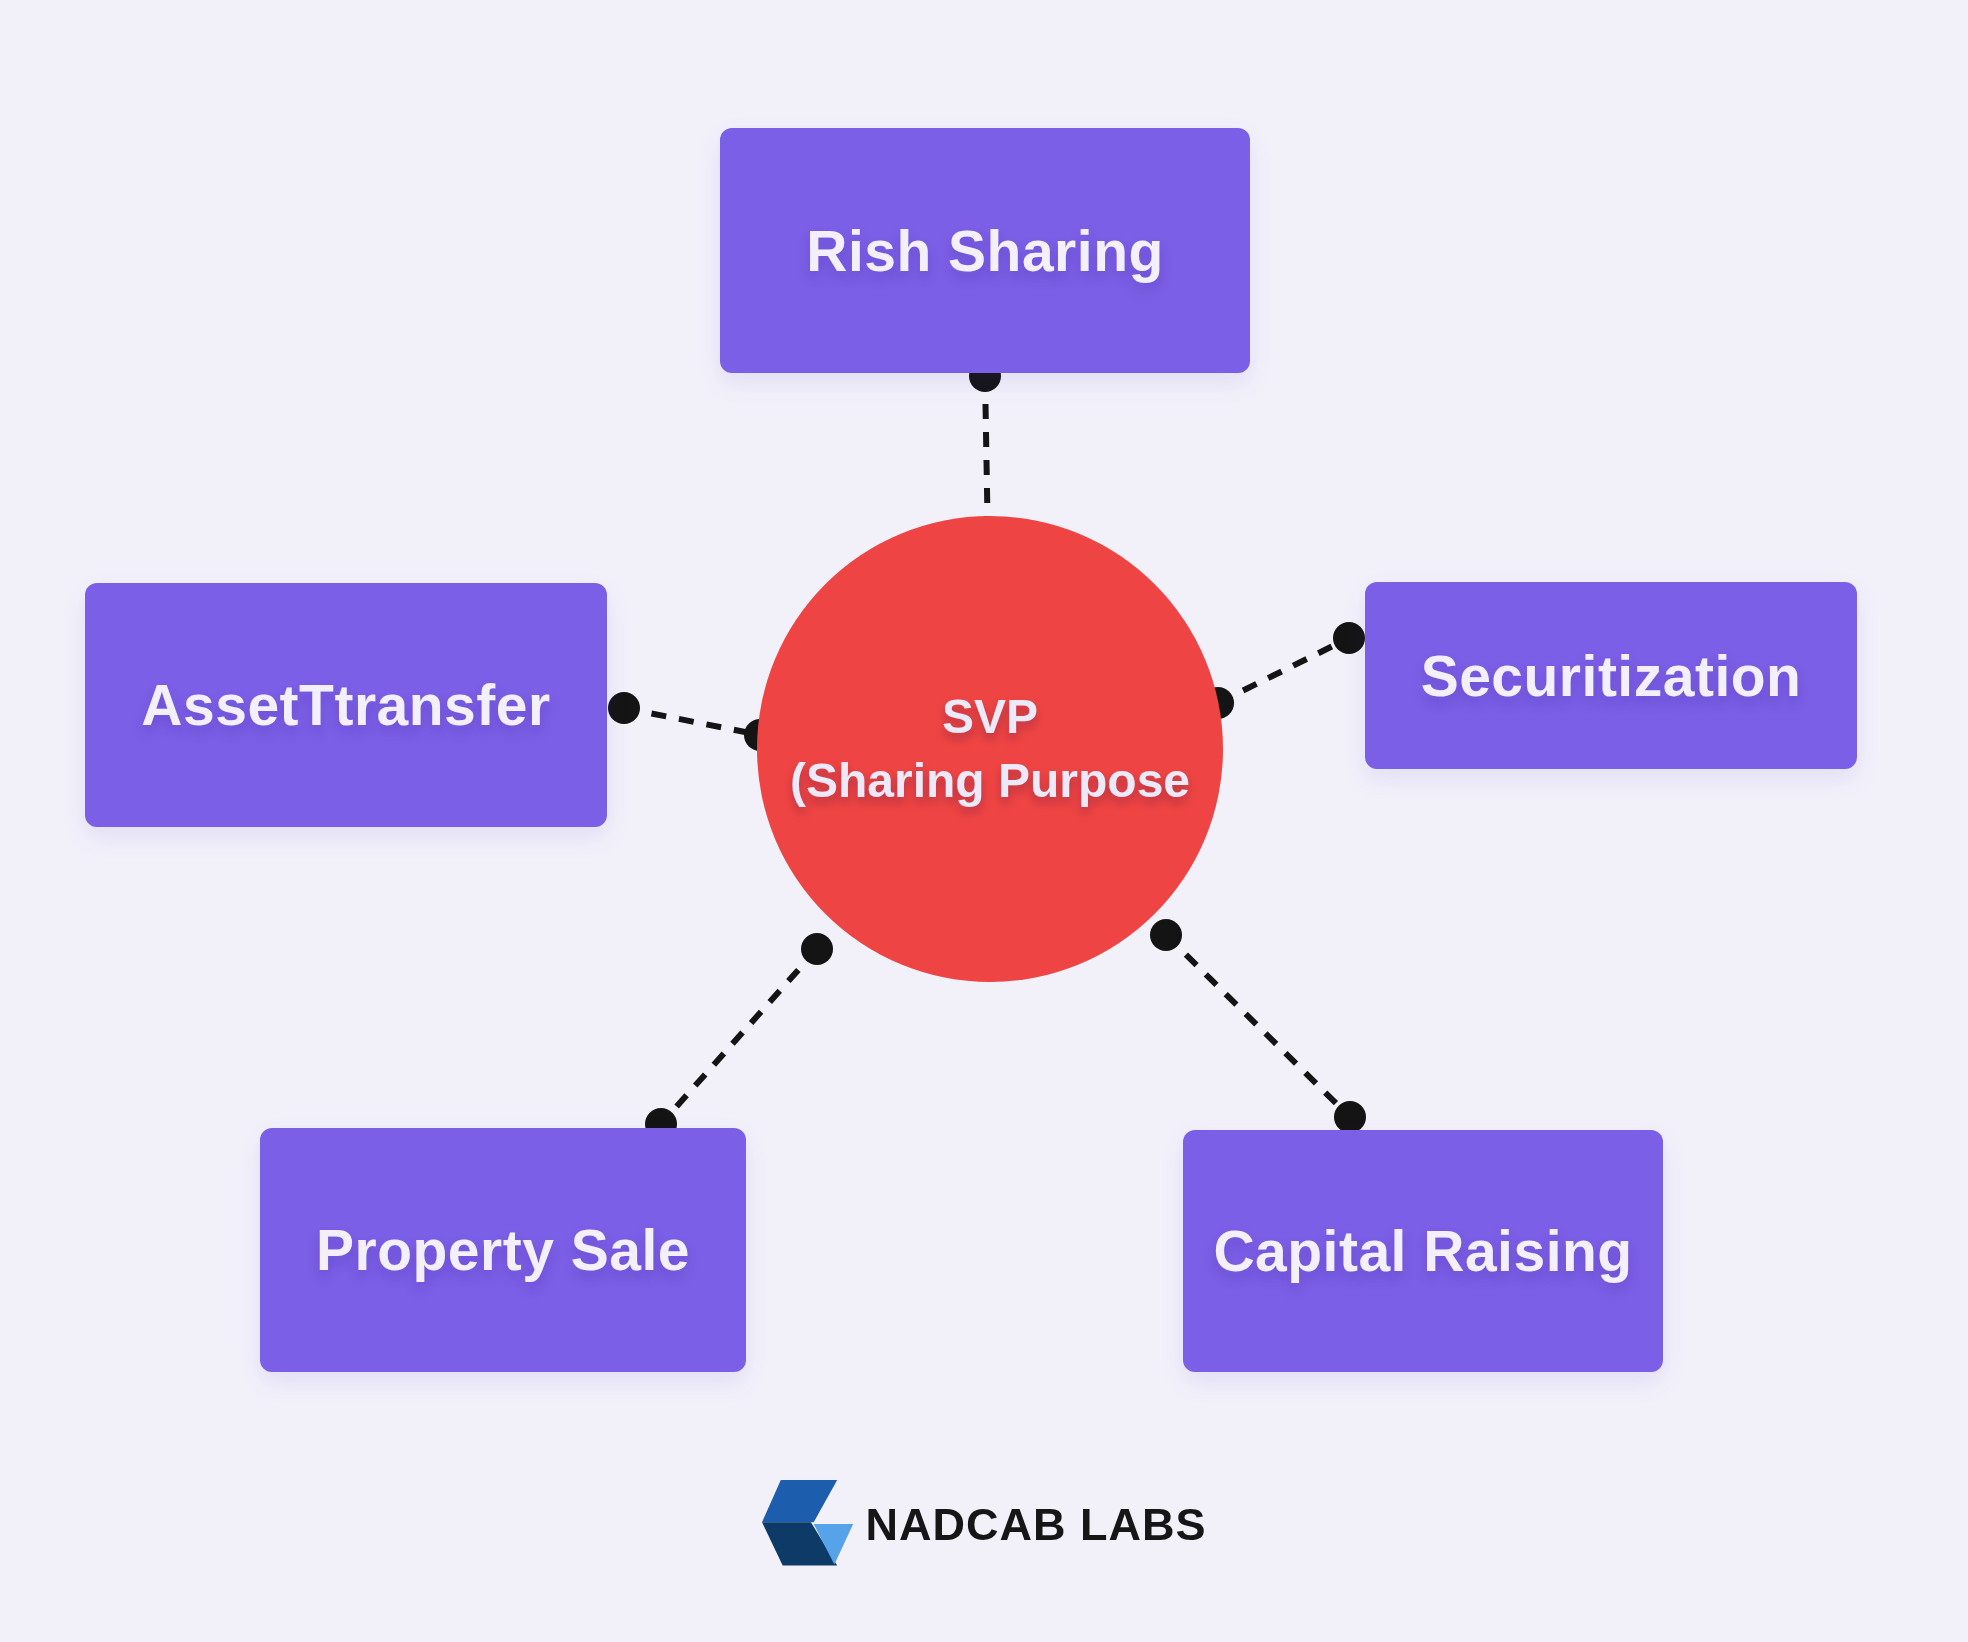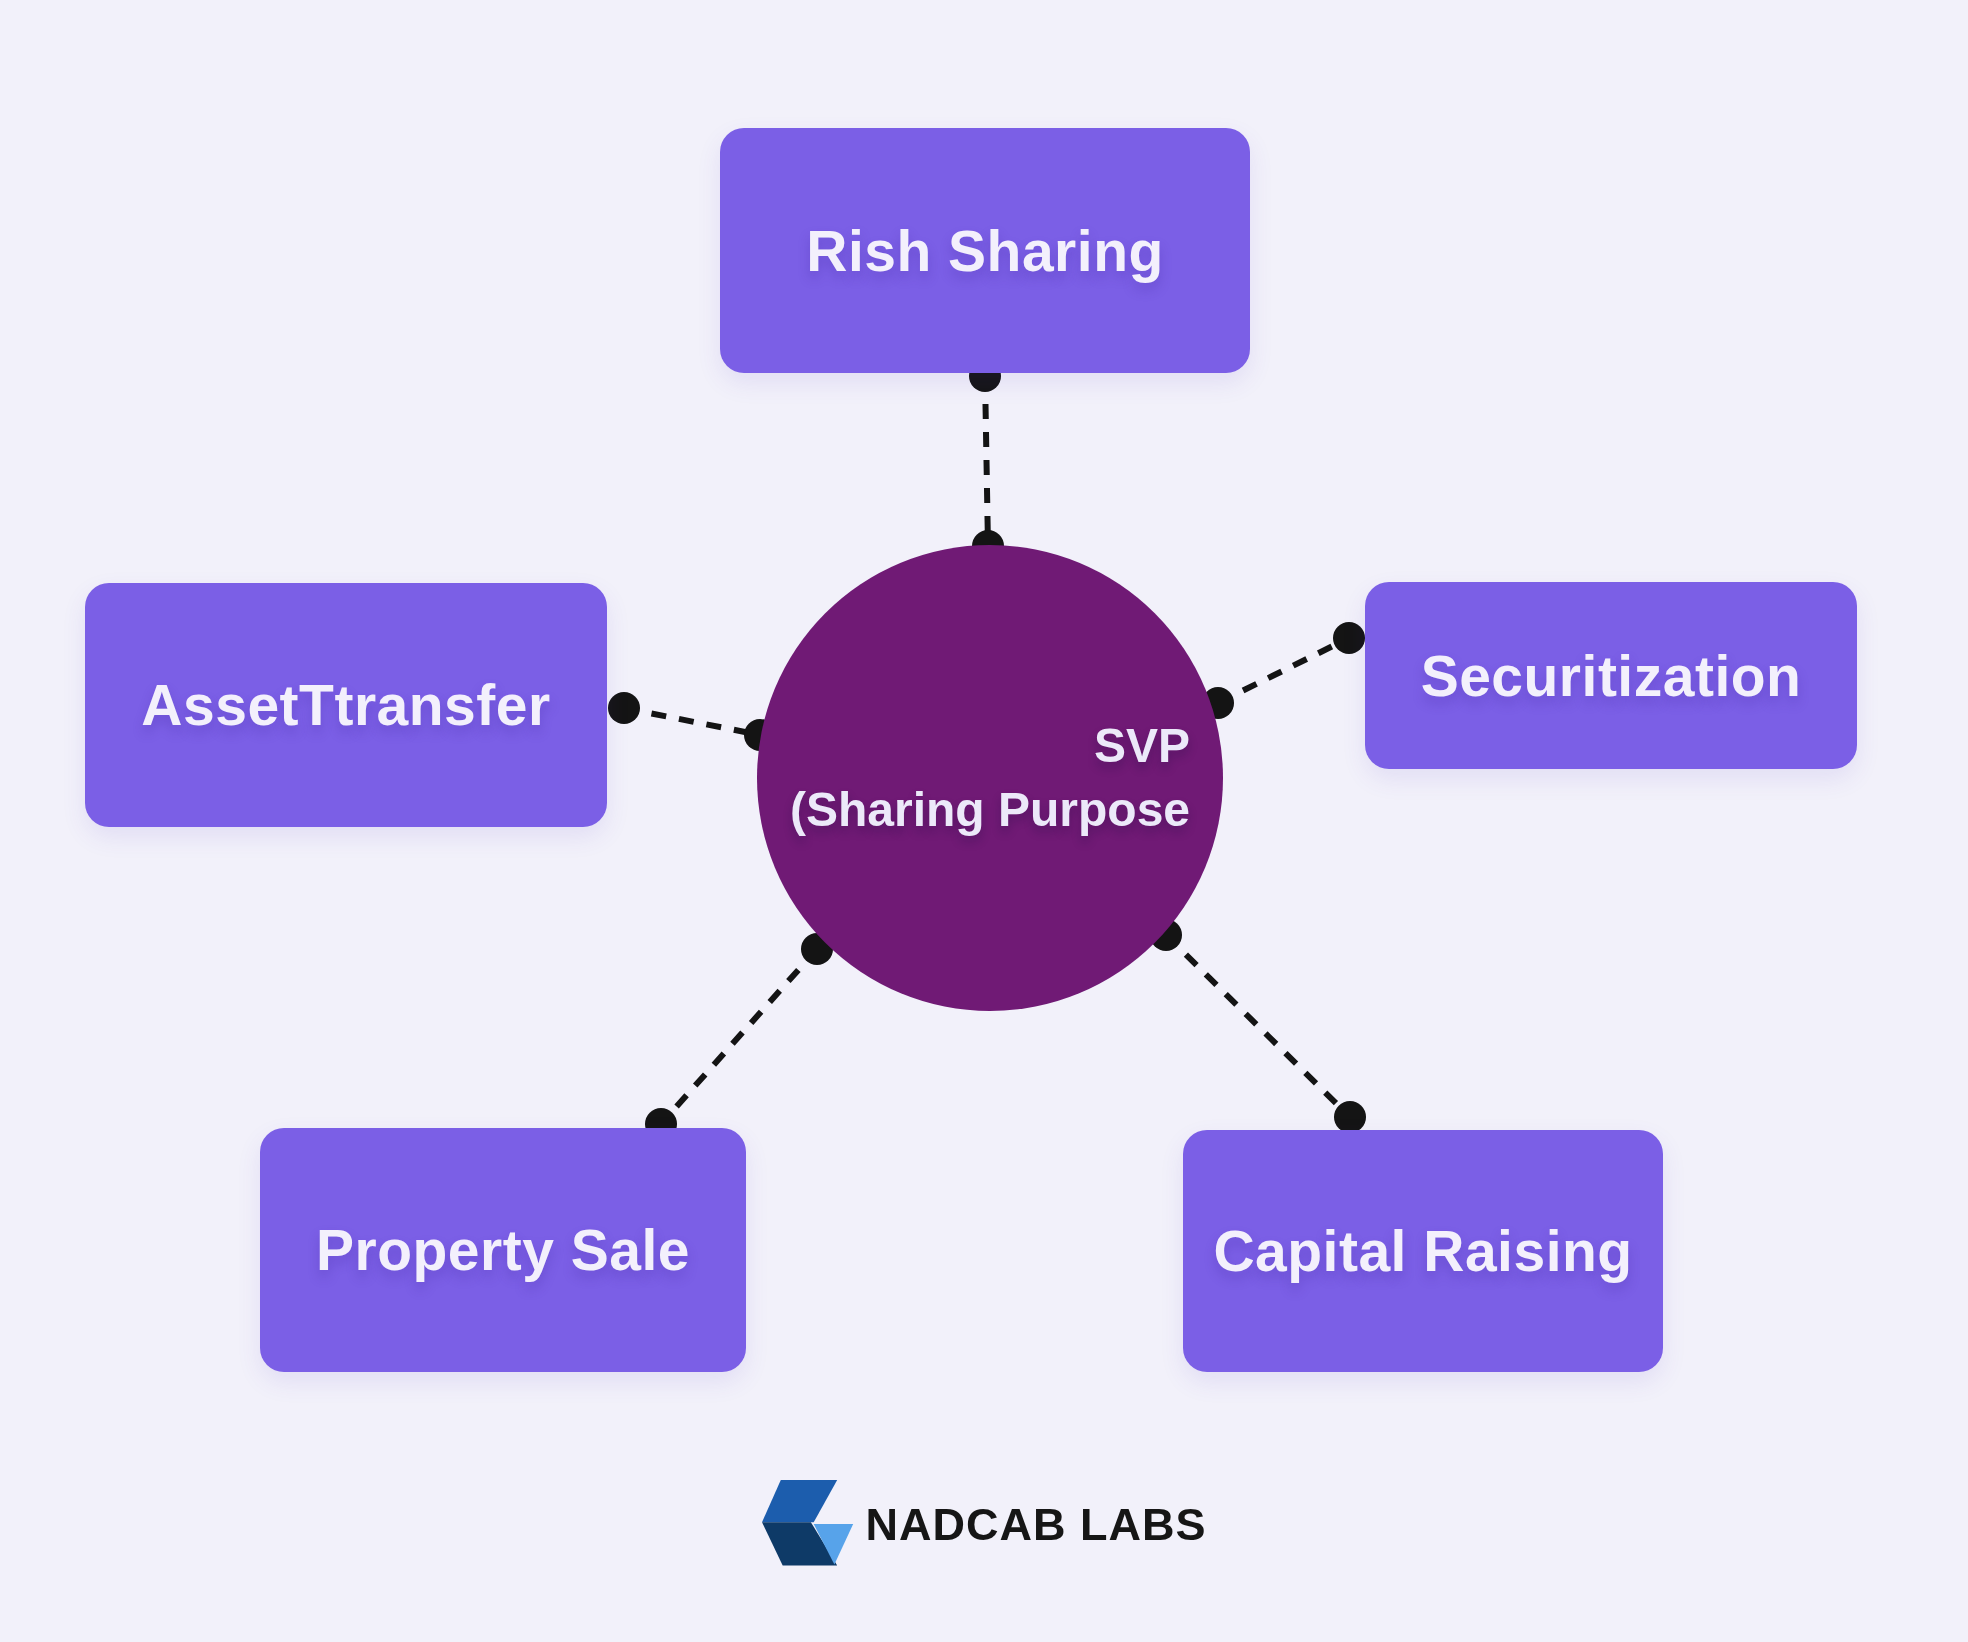--- a/index.html
+++ b/index.html
@@ -6,40 +6,40 @@
   .stage{
     position:relative;
     width:1968px;height:1642px;
     background:#f2f1fa;
     overflow:hidden;
     font-family:"Liberation Sans", sans-serif;
   }
   .node{
     position:absolute;
     background:#7b5fe6;
-    border-radius:24px;
+    border-radius:12px;
     display:flex;align-items:center;justify-content:center;
     box-shadow:0 10px 24px rgba(90,60,200,0.10);
   }
   .node .label{
     color:#f3f0fc;
     font-size:57px;
     font-weight:bold;
     letter-spacing:0.5px;
     text-shadow:0 7px 12px rgba(70,40,160,0.28);
     white-space:nowrap;
   }
   .hub{
     position:absolute;
-    left:757px;top:545px;
+    left:757px;top:516px;
     width:466px;height:466px;
     border-radius:50%;
-    background:#701a75;
+    background:#ef4444;
     display:flex;align-items:center;justify-content:center;
-    text-align:right;
+    text-align:center;
   }
   .hub .hub-text{
     color:#ece9f9;
     font-size:48px;
     font-weight:bold;
     line-height:1.33;
     text-shadow:0 6px 10px rgba(20,10,60,0.25);
   }
   .hub .hub-line{display:block;}
   svg.connectors{

